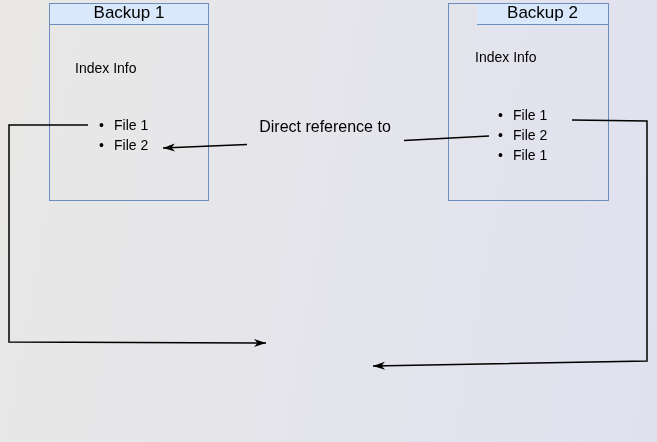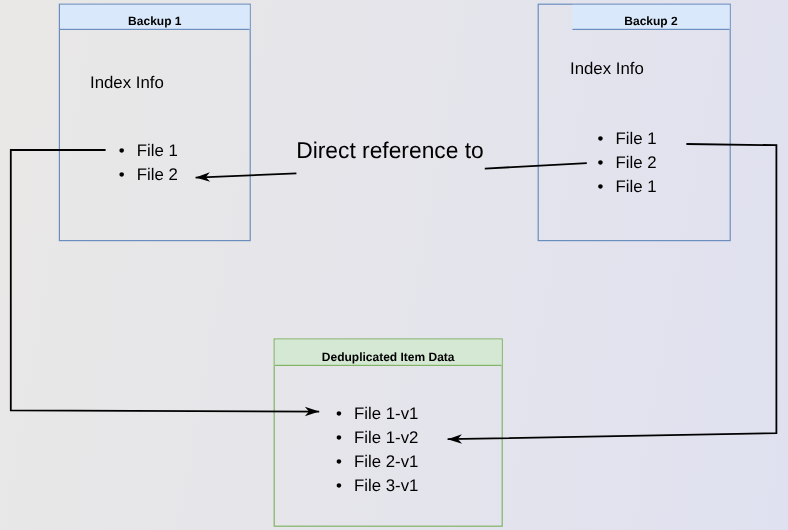--- a/index.html
+++ b/index.html
@@ -18,24 +18,24 @@
   }
   .box {
     position: absolute;
     box-sizing: border-box;
     z-index: 1;
   }
   .box.blue  { border: 1.5px solid var(--backup-border, #6c8ebf); }
   .box.green { border: 1.5px solid var(--dedup-border, #82b366); }
   .box-header {
     display: flex;
-    align-items: flex-end;
+    align-items: flex-start;
     justify-content: center;
-    font-size: 10px;
-    font-weight: bold;
+    font-size: 17px;
+    font-weight: normal;
     line-height: 1;
   }
   .blue .box-header {
     height: 20px;
     background: var(--backup-header-fill, #dae8fc);
     border-bottom: 1.5px solid var(--backup-border, #6c8ebf);
   }
   .green .box-header {
     height: 21px;
     background: var(--dedup-header-fill, #d5e8d4);
@@ -78,21 +78,21 @@
     stroke: var(--arrow, #000000);
     stroke-width: 1.5;
   }
   .arrowhead-shape { fill: var(--arrow, #000000); }
   .annotation {
     position: absolute;
     left: 240px;
     top: 118px;
     width: 170px;
     text-align: center;
-    font-size: 19px;
+    font-size: 16px;
     line-height: 17px;
     z-index: 3;
     white-space: nowrap;
   }
 </style>
 </head>
 <body>
 
 <div class="canvas">
 
@@ -112,31 +112,20 @@
       <span>Backup 2</span>
     </div>
     <div class="index-label" style="left:26px; top:45px;">Index Info</div>
     <ul class="file-list" style="left:64px; top:101px;">
       <li>File 1</li>
       <li>File 2</li>
       <li>File 1</li>
     </ul>
   </div>
 
-  <div class="box green" style="left:228px; top:282px; width:191px; height:157px;">
-    <div class="box-header">
-      <span>Deduplicated Item Data</span>
-    </div>
-    <ul class="file-list" style="left:66px; top:51px;">
-      <li>File 1-v1</li>
-      <li>File 1-v2</li>
-      <li>File 2-v1</li>
-      <li>File 3-v1</li>
-    </ul>
-  </div>
 
   <svg class="edges" width="657" height="442" viewBox="0 0 657 442">
     <defs>
       <marker id="arrowhead" viewBox="0 0 14 10" refX="13" refY="5" markerWidth="14" markerHeight="10" markerUnits="userSpaceOnUse" orient="auto">
         <path class="arrowhead-shape" d="M13,5 L1,1 L4.5,5 L1,9 Z"></path>
       </marker>
     </defs>
     <path class="edge" d="M 88 125 L 9 125 L 9 342 L 266 343" marker-end="url(#arrowhead)"></path>
     <path class="edge" d="M 572 120 L 647 121 L 647 361 L 373 366" marker-end="url(#arrowhead)"></path>
     <path class="edge" d="M 489 136 L 404 140.5"></path>

